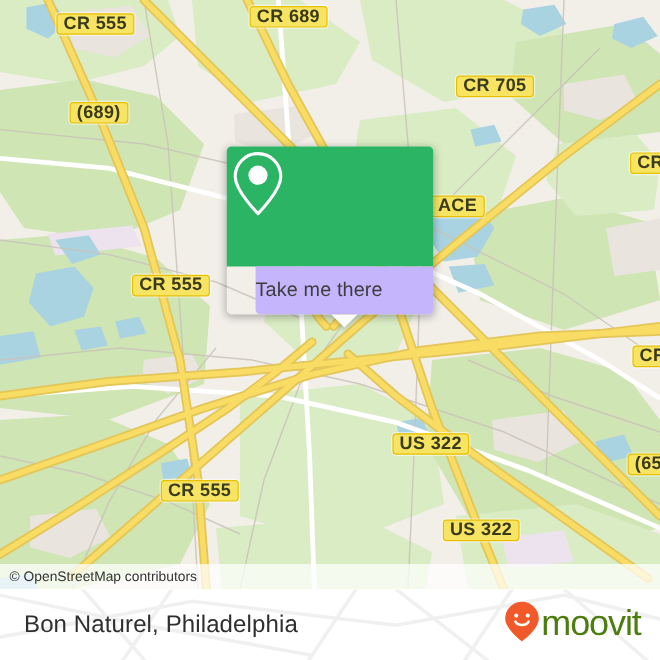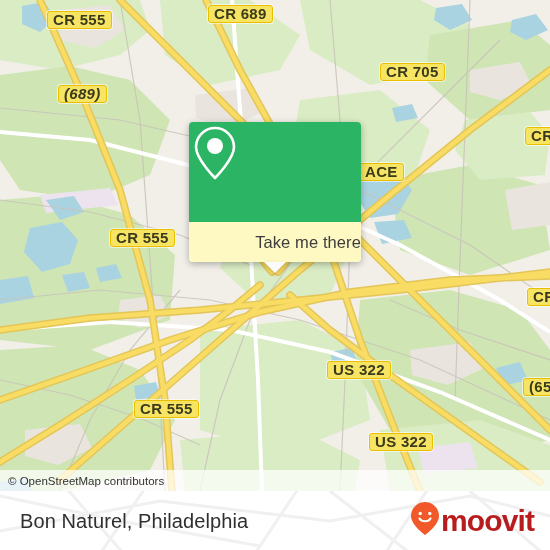--- a/index.html
+++ b/index.html
@@ -52,24 +52,25 @@
     z-index:40;
   }
   .callout-top{
     height:100px;
     background:#2bb464;
     border-radius:4px 4px 0 0;
     display:flex;align-items:center;justify-content:center;
   }
   .callout-bottom{
     height:40px;
-    background:#fef9c3;
+    background:#c4b5fd;
     border-radius:0 0 4px 4px;
-    display:flex;align-items:center;justify-content:flex-end;
+    display:flex;align-items:center;justify-content:flex-start;
     position:relative;
+    margin-left:24px;
   }
   .callout-bottom .cta{
     font-size:16.5px;color:#3d3d3d;letter-spacing:.1px;
   }
   .tail{
     position:absolute;left:50%;bottom:-11px;
     margin-left:-11px;
     width:0;height:0;
     border-left:11px solid transparent;
     border-right:11px solid transparent;
@@ -88,21 +89,21 @@
     position:absolute;left:20px;top:50%;transform:translateY(-50%);
     font-size:20px;color:#2f2f2f;letter-spacing:.1px;
     z-index:2;
   }
   .brand{
     position:absolute;right:16px;top:50%;transform:translateY(-50%);
     display:flex;align-items:center;gap:1px;
     z-index:2;
   }
   .brand-name{
-    font-size:30px;font-weight:bold;color:#b91c1c;
+    font-size:30px;font-weight:normal;color:#4d7c0f;
     letter-spacing:-.9px;line-height:30px;
   }
 </style>
 </head>
 <body>
 
 <div class="screen">
 
   <div class="map">
 
@@ -200,21 +201,21 @@
         <path d="M120,0 L180,60 L260,140 L340,220 L420,300 L500,380 L550,430"></path>
         <path d="M290,295 L330,330 L390,375 L460,425 L540,482"></path>
         <path d="M260,285 L230,310 L190,340 L130,380 L60,425 L0,462"></path>
         <path d="M272,272 C262,262 256,250 262,240 C268,232 282,232 288,240 C294,250 288,262 278,272"></path>
       </g>
     </svg>
 
     <div class="shield" style="left:47px;top:11px;">CR 555</div>
     <div class="shield" style="left:172px;top:5px;margin-left:36px;">CR 689</div>
     <div class="shield" style="left:380px;top:63px;">CR 705</div>
-    <div class="shield" style="left:58px;top:85px;font-style:italic;">(689)</div>
+    <div class="shield" style="left:58px;top:85px;">(689)</div>
     <div class="shield" style="left:359px;top:163px;">ACE</div>
     <div class="shield" style="left:525px;top:127px;">CR 7</div>
     <div class="shield" style="left:527px;top:288px;">CR 5</div>
     <div class="shield" style="left:110px;top:229px;">CR 555</div>
     <div class="shield" style="left:327px;top:361px;">US 322</div>
     <div class="shield" style="left:369px;top:433px;">US 322</div>
     <div class="shield" style="left:523px;top:378px;">(659)</div>
     <div class="shield" style="left:134px;top:400px;">CR 555</div>
 
     <div class="attrib">

